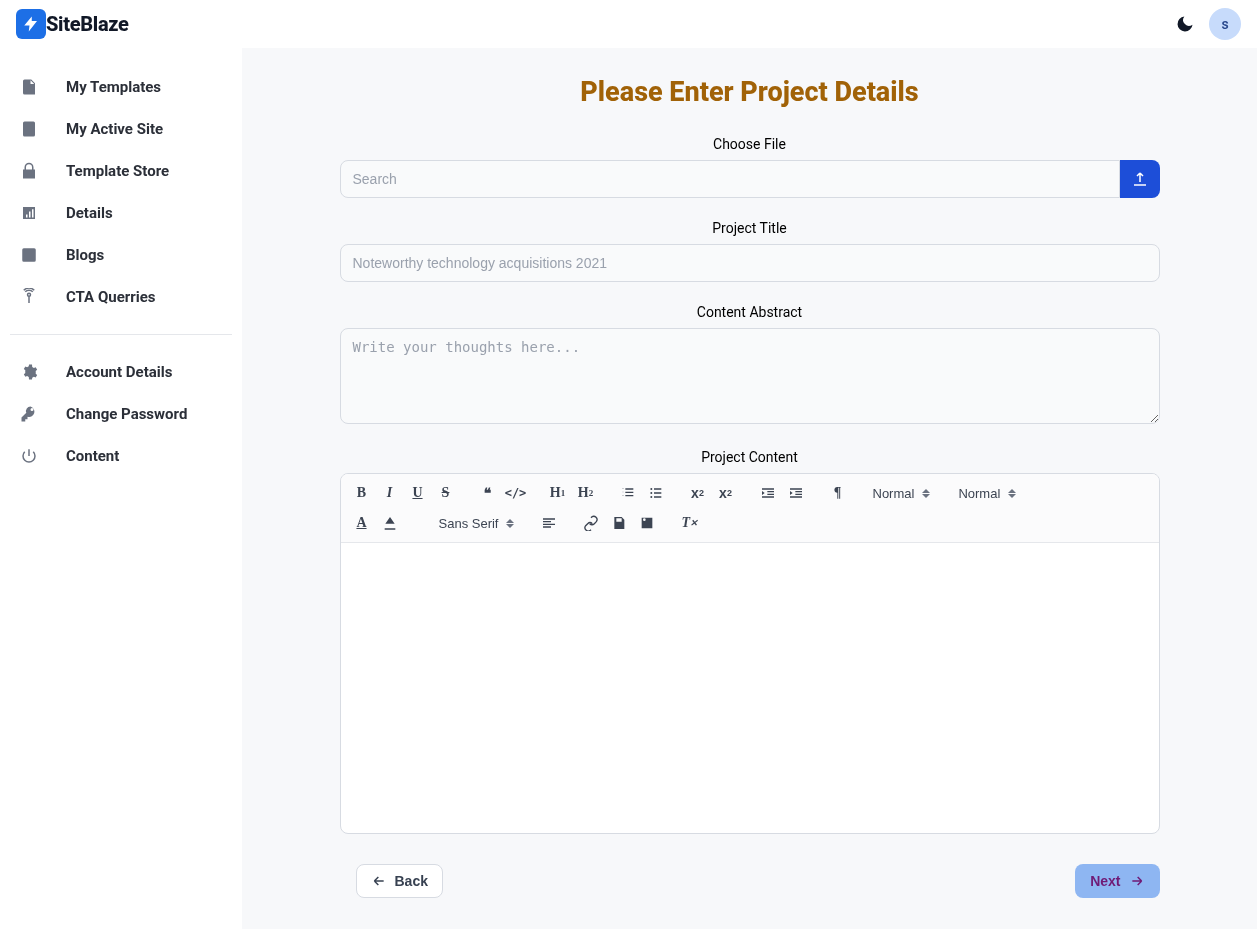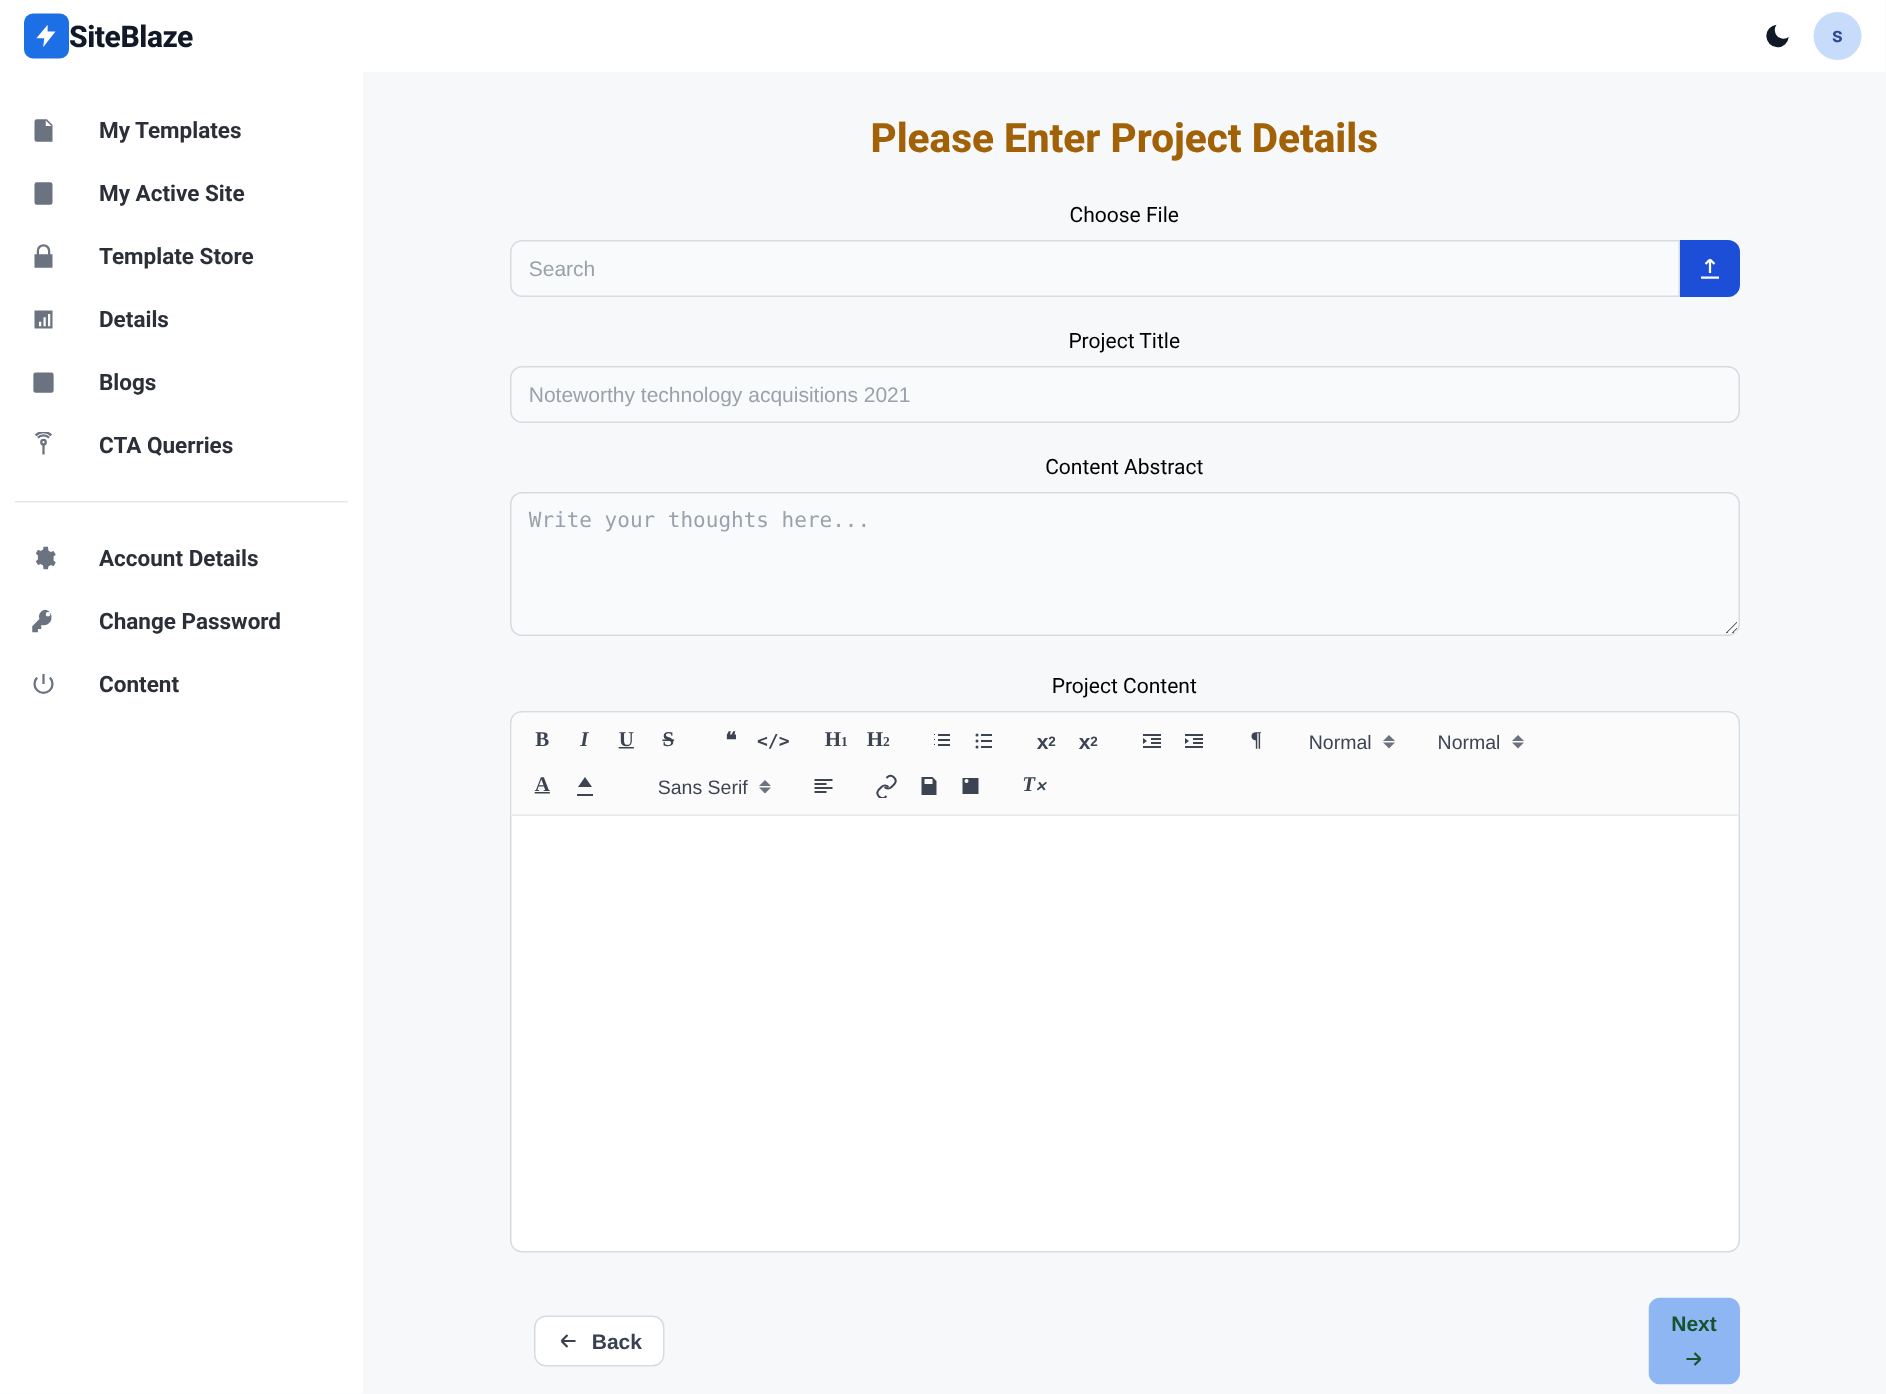--- a/index.html
+++ b/index.html
@@ -130,21 +130,21 @@
   .editor-body { min-height: 290px; padding: 12px; }
 
   
   .actions { display: flex; justify-content: space-between; align-items: center; margin-top: 30px; margin-left: 16px; }
   .btn {
     display: inline-flex; align-items: center; gap: 8px;
     padding: 8px 14px; border-radius: 8px; font-weight: 700; font-size: 14px;
     cursor: pointer; border: 1px solid transparent;
   }
   .btn-back { background: #fff; color: #374151; border-color: #d7dbe2; }
-  .btn-next { background: #8eb6f2; color: #14532d; flex-direction: column; }
+  .btn-next { background: #8eb6f2; color: #701a75; }
   .btn svg { width: 16px; height: 16px; stroke: currentColor; fill: none; stroke-width: 2.2; }
 
   input::placeholder, textarea::placeholder { color: #9aa1ad; }
 </style>
 </head>
 <body>
 
 <div class="navbar">
   <div class="brand">
     <span class="brand-logo">

